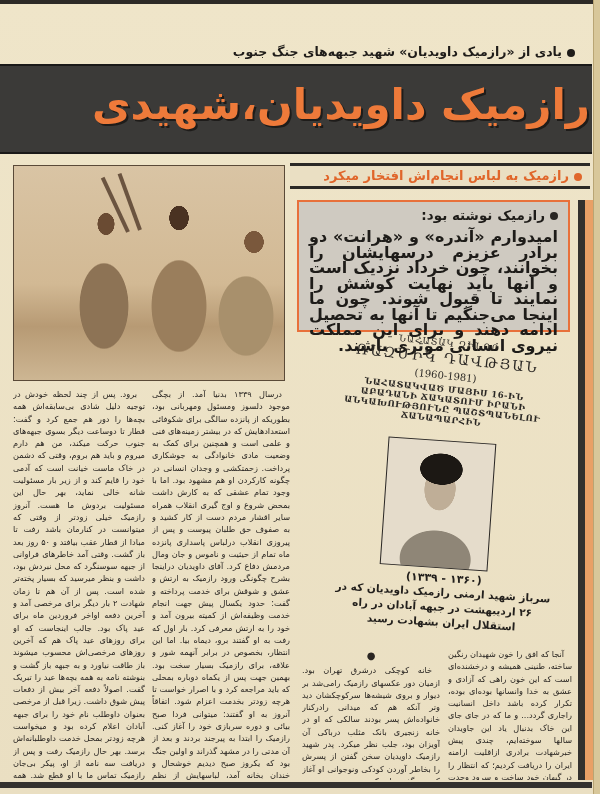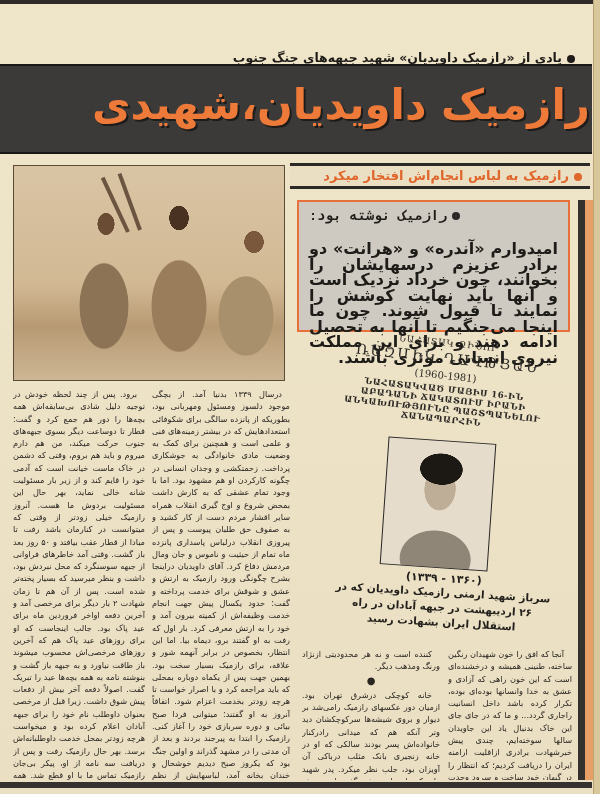--- a/index.html
+++ b/index.html
@@ -10,21 +10,21 @@
       position: relative;
     }
     .page {
       position: absolute; left: 0; top: 0; width: 600px; height: 794px;
       background: linear-gradient(180deg, #efe5c9 0%, #eadfc2 100%);
     }
     .top-bar { position: absolute; left: 0; top: 0; width: 600px; height: 4px; background: #2d2a27; }
     .right-edge { position: absolute; right: 0; top: 0; width: 7px; height: 794px; background: #d8c79a; border-left: 1px solid #b9a574; }
 
     .kicker {
-      position: absolute; left: 40px; top: 50px; width: 535px; text-align: right;
+      position: absolute; left: 40px; top: 44px; width: 535px; text-align: right;
       direction: rtl; font-size: 12.5px; font-weight: bold; color: #1f1c19;
     }
     .kicker .dot { display: inline-block; width: 8px; height: 8px; border-radius: 50%; background: #1f1c19; margin-left: 5px; vertical-align: middle; }
 
     .headline-band {
       position: absolute; left: 0; top: 64px; width: 592px; height: 90px;
       background: #3b3a38;
       border-top: 2px solid #1a1918; border-bottom: 2px solid #1a1918;
     }
     .headline {
@@ -65,21 +65,21 @@
       position: absolute; left: 585px; top: 200px; width: 8px; height: 580px; background: #e9a066;
     }
     .frame-bottom { position: absolute; left: 0; top: 782px; width: 592px; height: 6px; background: #34312e; }
 
     .quote-box {
       position: absolute; left: 297px; top: 200px; width: 273px; height: 132px;
       background: #cfcac1;
       border: 2px solid #e8703a;
       direction: rtl; text-align: justify; padding: 5px 10px 4px 10px;
     }
-    .quote-title { font-size: 13.5px; font-weight: bold; color: #1e1c19; text-align: left; margin-bottom: 17px; font-family: Liberation Mono, monospace; }
+    .quote-title { font-size: 13.5px; font-weight: bold; color: #1e1c19; text-align: right; margin-bottom: 6px; }
     .quote-title .dot { display: inline-block; width: 8px; height: 8px; border-radius: 50%; background: #2a2724; margin-left: 5px; vertical-align: middle; }
     .quote-body { font-size: 16px; font-weight: bold; line-height: 15.5px; color: #1e1c19; text-align-last: right; }
 
     .armenian {
       position: absolute; left: 340px; top: 338px; width: 210px;
       text-align: center; color: #2a2724; transform: rotate(6deg);
       font-family: "DejaVu Serif", serif;
     }
     .arm-l1 { font-size: 9px; letter-spacing: 1px; }
     .arm-l2 { font-size: 14px; letter-spacing: 2px; margin-top: 2px; }
@@ -162,21 +162,20 @@
   <div class="caption">
     <div class="caption-years">(۱۳۶۰ - ۱۳۳۹)</div>
     <div class="caption-body">سرباز شهید ارمنی رازمیک داویدیان که در ۲۶ اردیبهشت در جبهه آبادان در راه استقلال ایران بشهادت رسید</div>
   </div>
 
   <div class="col col-rl">
     <p>آنجا که افق را خون شهیدان رنگین ساخته، طنینی همیشه و درخشنده‌ای است که این خون راهی که آزادی و عشق به خدا وانسانها بوده‌ای بوده، تکرار کرده باشد داخل انسانیت راجاری گردد... و ما که در جای جای این خاک بدنبال یاد این جاویدان سالها سوخته‌ایم، چندی پیش خبرشهادت برادری ازاقلیت ارامنه ایران را دریافت کردیم؛ که انتظار را در گیهان خود ساخت و سرود وحدت و یگانگی را در جانمان طنین انداخت. و برنشانی که برای هر گزده بودن، این روح آدمیست که تعیین</p>
   </div>
 
   <div class="col col-rr">
-    <p>کننده است و نه هر محدودیتی ازنژاد ورنگ ومذهب دیگر.</p>
     <div class="bullet">●</div>
     <p>خانه کوچکی درشرق تهران بود. ازمیان دور عکسهای رازمیک رامی‌شد بر دیوار و بروی شیشه‌ها سرکوچکشان دید وتر آنکه هم که میدانی رادرکنار خانواده‌اش پسر بودند سالکی که او در خانه زنجیری بانک مثلب درباکی آن آویزان بود، جلب نظر میکرد. پدر شهید رازمیک داویدیان سخن گفتن از پسرش را بخاطر آوردن کودکی ونوجوانی او آغاز کرده و گفت رازمیک</p>
   </div>
 
   <div class="col col-m">
     <p>درسال ۱۳۳۹ بدنیا آمد. از بچگی موجود دلسوز ومسئول ومهربانی بود، بطوریکه از پانزده سالگی برای شکوفائی استعدادهایش که در بیشتر زمینه‌های فنی و علمی است و همچنین برای کمک به وضعیت مادی خانوادگی به جوشکاری پرداخت. زحمتکشی و وجدان انسانی در چگونه کارکردن او هم مشهود بود. اما با وجود تمام عشقی که به کارش داشت بمحض شروع و اوج گیری انقلاب همراه سایر اقشار مردم دست از کار کشید و به صفوف حق طلبان پیوست و پس از پیروزی انقلاب درلباس پاسداری پانزده ماه تمام از حیثیت و ناموس و جان ومال مردمش دفاع کرد. آقای داویدیان دراینجا بشرح چگونگی ورود رازمیک به ارتش و عشق و شوقش برای خدمت پرداخته و گفت: حدود یکسال پیش جهت انجام خدمت وظیفه‌اش از کمیته بیرون آمد و خود را به ارتش معرفی کرد. بار اول که رفت به او گفتند برو، دیماه بیا. اما این انتظار، بخصوص در برابر آنهمه شور و علاقه، برای رازمیک بسیار سخت بود. بهمین جهت پس از یکماه دوباره بمحلی که باید مراجعه کرد و با اصرار خواست تا هرچه زودتر بخدمت اعزام شود. اتفاقاً آنروز به او گفتند: میتوانی فردا صبح بیائی و دوره سربازی خود را آغاز کنی. رازمیک را ابتدا به پیرجند بردند و بعد از آن مدتی را در مشهد گذراند و اولین جنگ بود که یکروز صبح دیدیم خوشحال و خندان بخانه آمد، لباسهایش از نظم نظامی خیلی کامل بود. کلاه آهنی، قانوسقه و کمربند و غیره. بنظر میرسید که میخواهد به جنگ</p>
   </div>
 
   <div class="col col-l">
     <p>برود. پس از چند لحظه خودش در توجیه دلیل شادی بی‌سابقه‌اش همه بچه‌ها را دور هم جمع کرد و گفت: قطار تا دوساعت دیگر بسوی جبهه‌های جنوب حرکت میکند، من هم دارم میروم و باید هم بروم، وقتی که دشمن در خاک ماست خیانت است که آدمی خود را قایم کند و از زیر بار مسئولیت شانه خالی نماید، بهر حال این مسئولیت بردوش ما هست. آنروز رازمیک خیلی زودتر از وقتی که میتوانست در کنارمان باشد رفت تا مبادا از قطار عقب بیافتد و ۵۰ روز بعد باز گشت. وقتی آمد خاطرهای فراوانی از جبهه سوسنگرد که محل نبردش بود، داشت و بنظر میرسید که بسیار پختەتر شده است. پس از آن هم تا زمان شهادت ۲ بار دیگر برای مرخصی آمد و آخرین دفعه اواخر فروردین ماه برای عید پاک بود. جالب اینجاست که او برای روزهای عید پاک هم که آخرین روزهای مرخصی‌اش محسوب میشوند باز طاقت نیاورد و به جبهه باز گشت و بنوشته نامه به همه بچه‌ها عید را تبریک گفت. اصولاً دفعه آخر بیش از دفعات پیش شوق داشت. زیرا قبل از مرخصی بعنوان داوطلب نام خود را برای جبهه آبادان اعلام کرده بود و میخواست هرچه زودتر بمحل خدمت داوطلبانه‌اش برسد. بهر حال رازمیک رفت و پس از دریافت سه نامه از او، پیکر بی‌جان رازمیک تماس ما با او قطع شد. همه نگران شده بودیم. تا اینکه بالاخره روز ۲۹ اردیبهشت از طریق کلیسا از شهادت پسرم باخبر شدیم و هماهنگ برای دریافت جسدش به پزشکی قانونی رفتیم. منتهی دیروقت بود و کارها به صبح روز</p>

